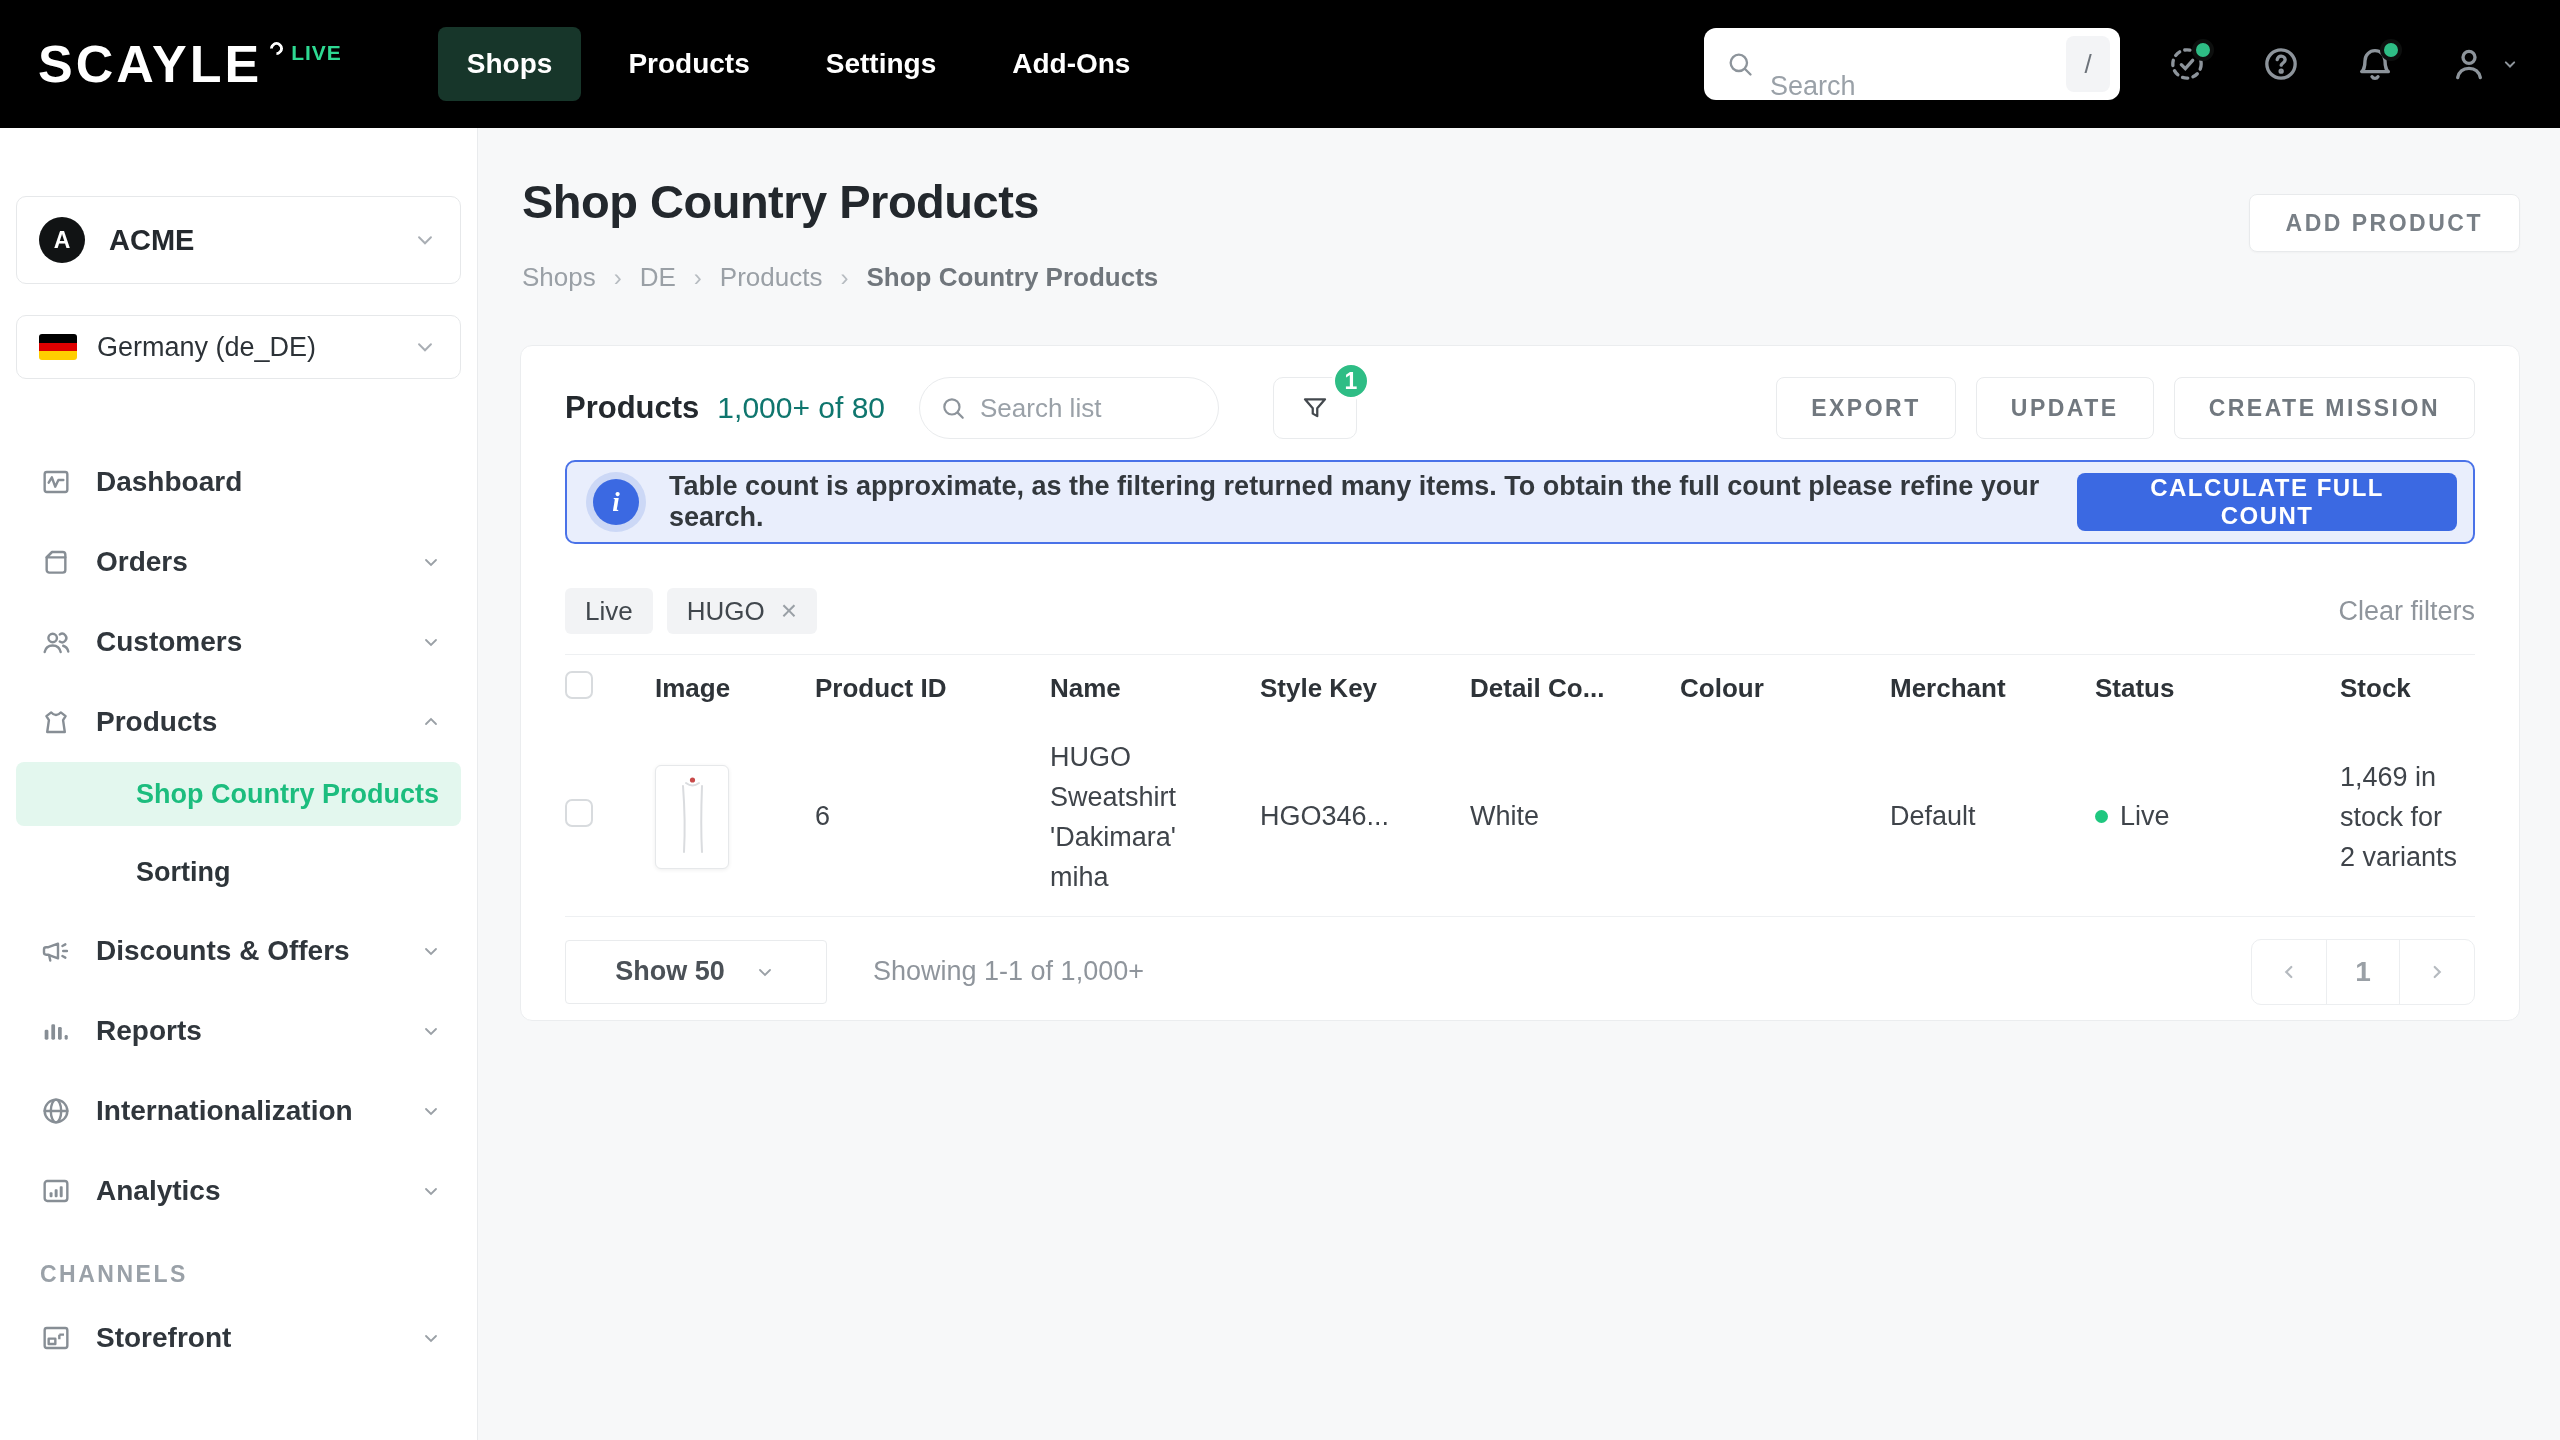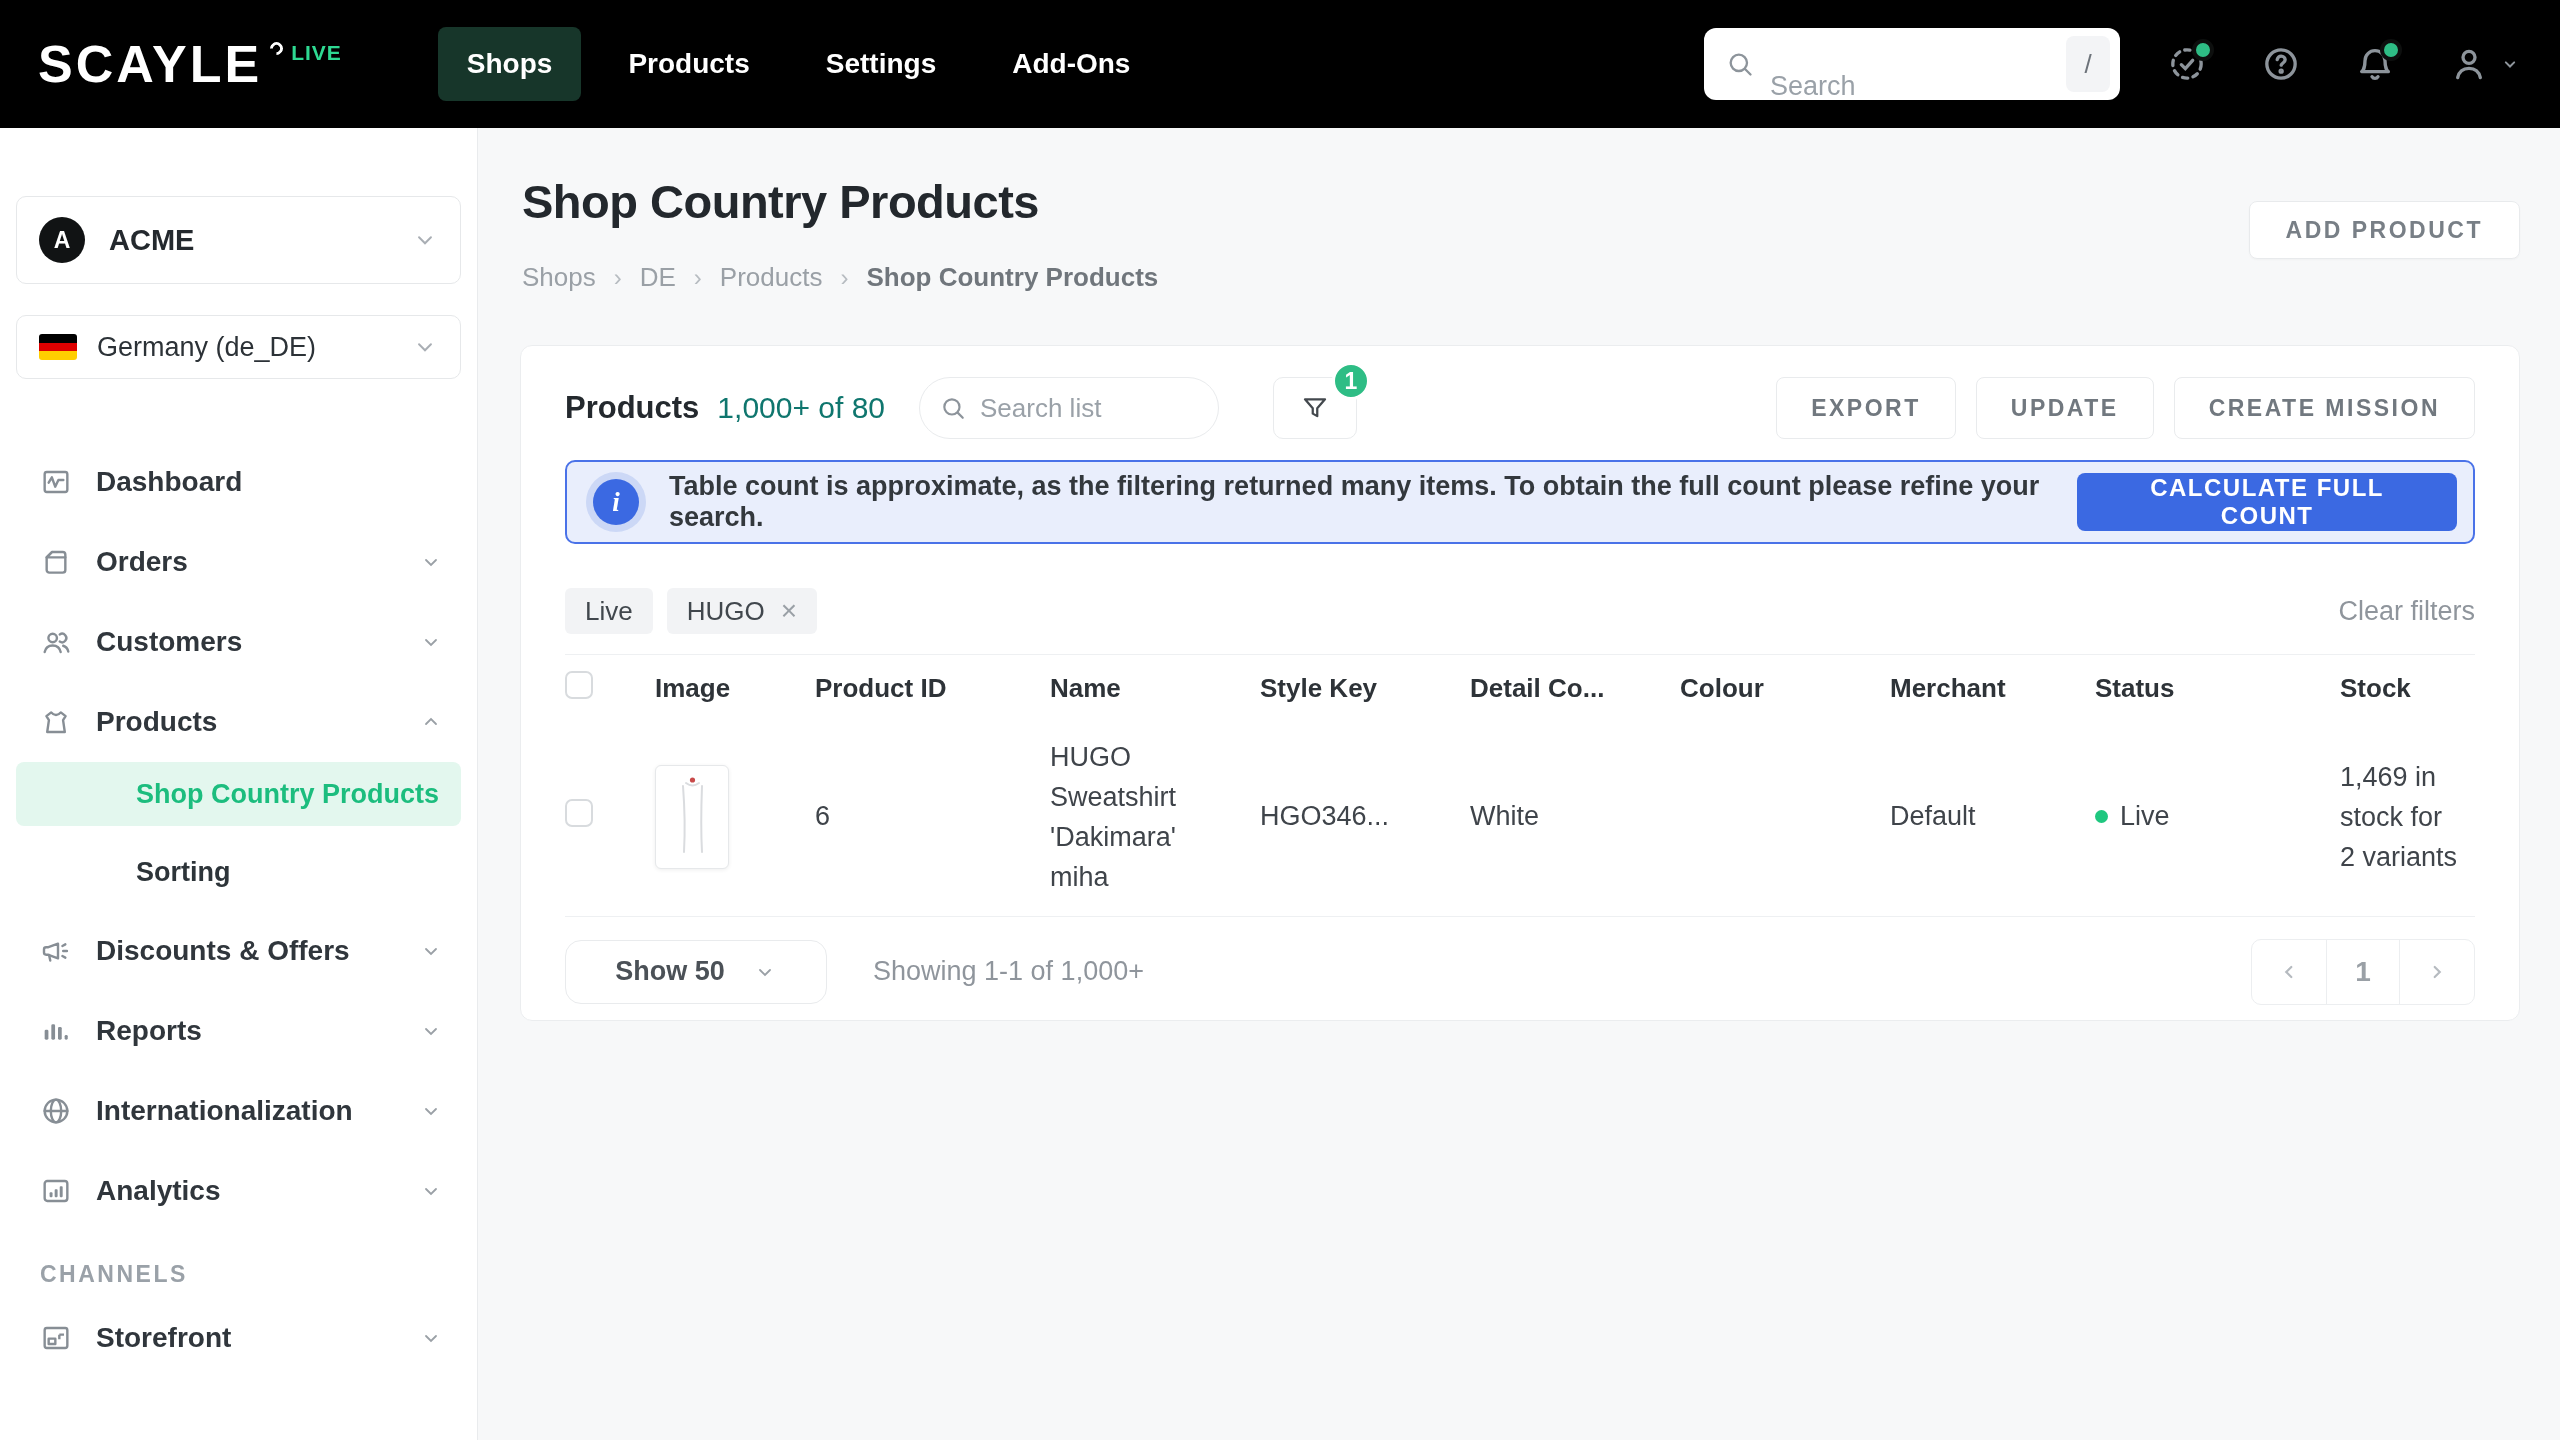--- a/index.html
+++ b/index.html
@@ -81,21 +81,21 @@
   .section-label { margin:30px 0 0 24px; font-size:23px; font-weight:700; letter-spacing:2.5px; color:#9aa1a8; }
   .channel-row { margin-top:10px; }
 
   
   .main { position:fixed; top:128px; left:478px; width:2082px; height:1312px; padding:0 40px 0 42px; }
   .page-title { margin:48px 0 0 2px; font-size:47px; font-weight:800; letter-spacing:-0.5px; color:#23282d; line-height:52px; }
   .breadcrumb { display:flex; align-items:center; gap:18px; margin:34px 0 0 2px; font-size:26px; color:#9aa0a6; }
   .breadcrumb .sep { color:#b7bcc1; font-size:24px; }
   .breadcrumb .crumb.current { color:#70767c; font-weight:700; }
   .btn-add {
-    position:absolute; top:73px; right:40px; height:58px; padding:0 36px;
+    position:absolute; top:66px; right:40px; height:58px; padding:0 36px;
     background:#fff; border:1px solid #e8eaec; border-radius:8px;
     color:#787f86; font-size:23px; font-weight:700; letter-spacing:2.5px;
     display:flex; align-items:center; cursor:pointer; box-shadow:0 1px 2px rgba(0,0,0,0.03);
   }
 
   
   .card {
     margin-top:52px; height:676px; background:#fff;
     border:1px solid #ebedef; border-radius:12px; padding:0 44px; position:relative;
   }
@@ -169,21 +169,21 @@
   }
   .name-cell { max-width:150px; line-height:40px; }
   .stock-cell { max-width:140px; line-height:40px; }
   .status-cell { display:flex; align-items:center; gap:12px; }
   .status-dot { width:13px; height:13px; border-radius:50%; background:#1fc77f; }
   .kebab { color:#bfc4c9; font-size:36px; text-align:right; cursor:pointer; line-height:1; }
 
   
   .card-footer { margin-top:22px; display:flex; align-items:center; }
   .page-size {
-    width:262px; height:64px; border:1px solid #e9ebed; border-radius:16px; background:#fff;
+    width:262px; height:64px; border:1px solid #e9ebed; border-radius:4px; background:#fff;
     display:flex; align-items:center; justify-content:center; gap:28px;
     font-size:27px; font-weight:600; color:#4b5157; cursor:pointer;
   }
   .page-size .chev { color:#9aa0a6; }
   .summary { margin-left:46px; font-size:27px; color:#8f959c; }
   .pager { margin-left:auto; display:flex; border:1px solid #eceef0; border-radius:10px; overflow:hidden; background:#fff; }
   .pager-cell { width:74px; height:64px; display:flex; align-items:center; justify-content:center; color:#b6bbc0; font-size:28px; cursor:pointer; }
   .pager-cell.page-num { border-left:1px solid #eceef0; border-right:1px solid #eceef0; color:#9aa0a6; font-weight:600; }
   .chev svg { display:block; }
 </style>

